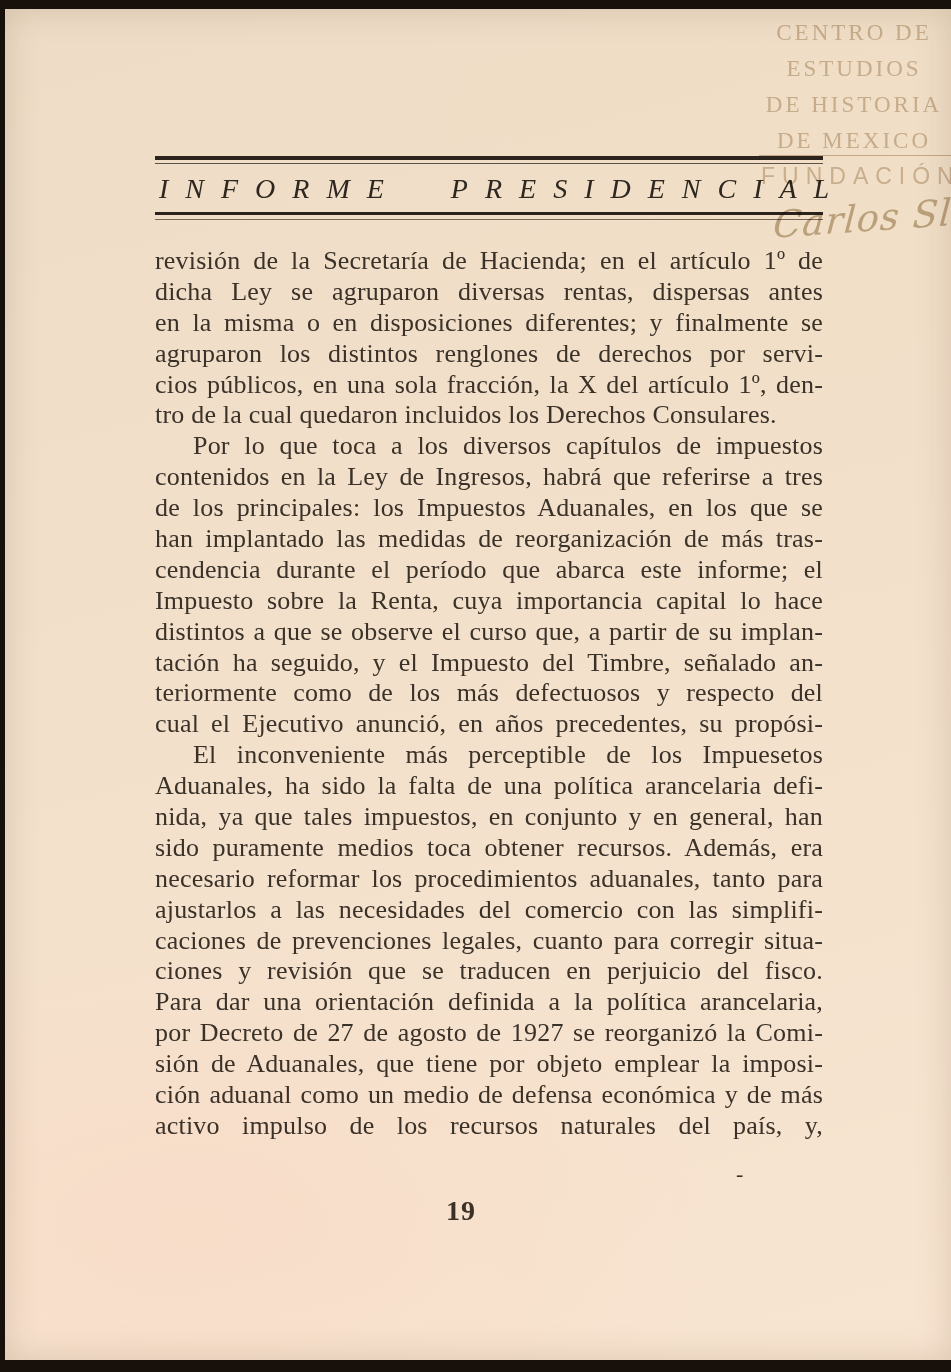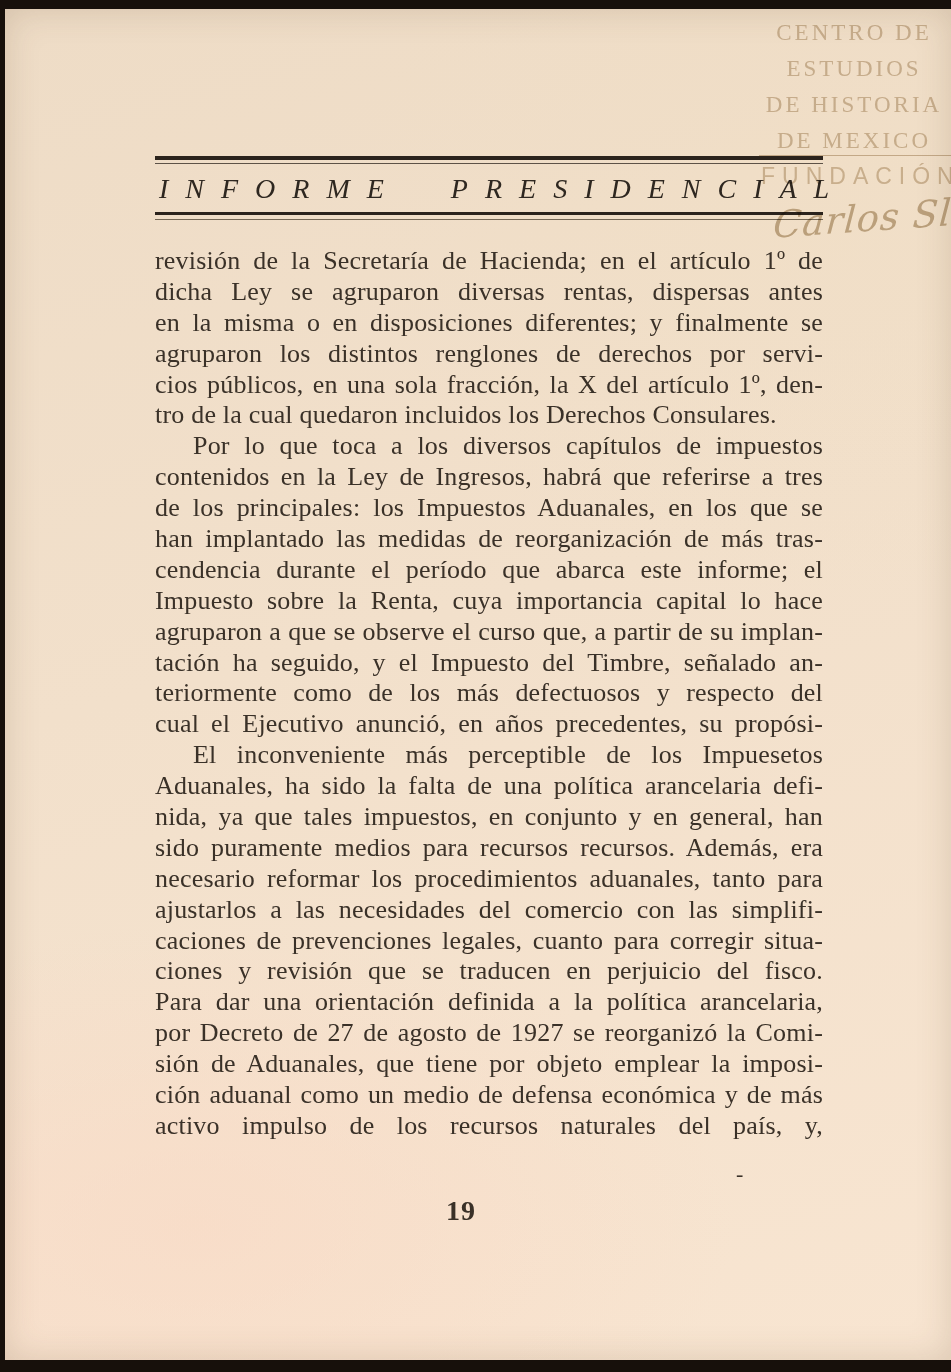--- a/index.html
+++ b/index.html
@@ -123,28 +123,28 @@
         <div class="line">en la misma o en disposiciones diferentes; y finalmente se</div>
         <div class="line">agruparon los distintos renglones de derechos por servi-</div>
         <div class="line">cios públicos, en una sola fracción, la X del artículo 1º, den-</div>
         <div class="line last">tro de la cual quedaron incluidos los Derechos Consulares.</div>
         <div class="line indent">Por lo que toca a los diversos capítulos de impuestos</div>
         <div class="line">contenidos en la Ley de Ingresos, habrá que referirse a tres</div>
         <div class="line">de los principales: los Impuestos Aduanales, en los que se</div>
         <div class="line">han implantado las medidas de reorganización de más tras-</div>
         <div class="line">cendencia durante el período que abarca este informe; el</div>
         <div class="line">Impuesto sobre la Renta, cuya importancia capital lo hace</div>
-        <div class="line">agruparon a que se observe el curso que, a partir de su implan-</div>
+        <div class="line">distintos a que se observe el curso que, a partir de su implan-</div>
         <div class="line">tación ha seguido, y el Impuesto del Timbre, señalado an-</div>
         <div class="line">teriormente como de los más defectuosos y respecto del</div>
         <div class="line">cual el Ejecutivo anunció, en años precedentes, su propósi-</div>
         <div class="line indent">El inconveniente más perceptible de los Impuesetos</div>
         <div class="line">Aduanales, ha sido la falta de una política arancelaria defi-</div>
         <div class="line">nida, ya que tales impuestos, en conjunto y en general, han</div>
-        <div class="line">sido puramente medios para recursos recursos. Además, era</div>
+        <div class="line">sido puramente medios toca obtener recursos. Además, era</div>
         <div class="line">necesario reformar los procedimientos aduanales, tanto para</div>
         <div class="line">ajustarlos a las necesidades del comercio con las simplifi-</div>
         <div class="line">caciones de prevenciones legales, cuanto para corregir situa-</div>
         <div class="line">ciones y revisión que se traducen en perjuicio del fisco.</div>
         <div class="line">Para dar una orientación definida a la política arancelaria,</div>
         <div class="line">por Decreto de 27 de agosto de 1927 se reorganizó la Comi-</div>
         <div class="line">sión de Aduanales, que tiene por objeto emplear la imposi-</div>
         <div class="line">ción aduanal como un medio de defensa económica y de más</div>
         <div class="line last jlast">activo impulso de los recursos naturales del país, y,</div>
       </div>

